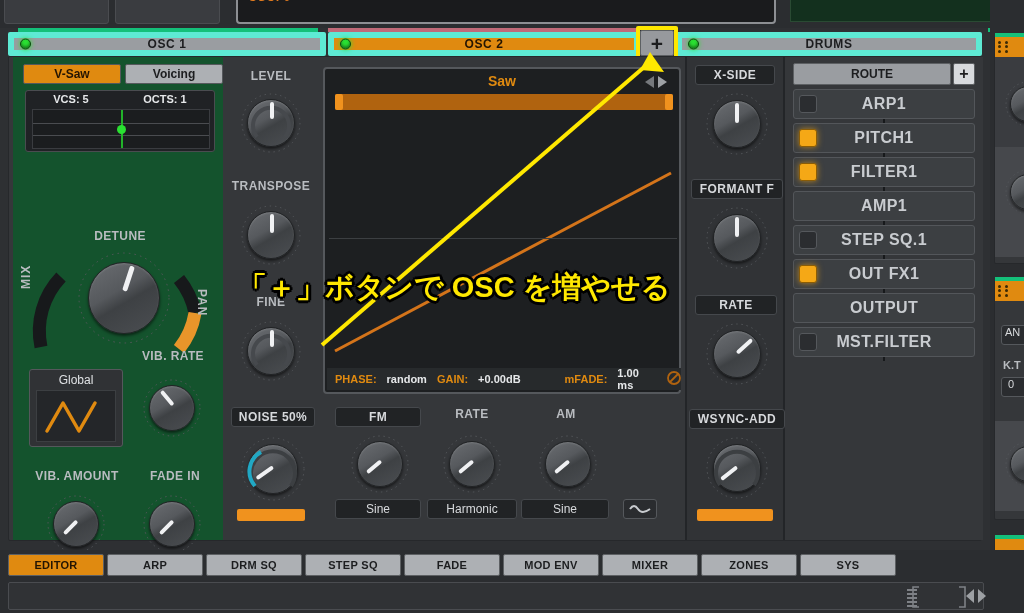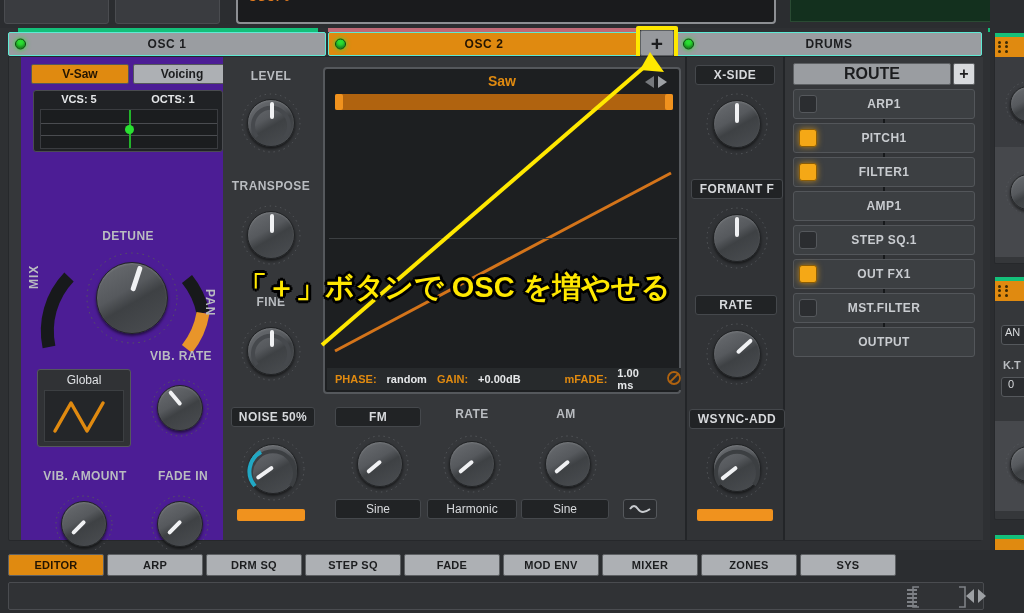--- a/index.html
+++ b/index.html
@@ -16,21 +16,21 @@
   .topstrip .tbox { position:absolute; top:-6px; height:30px; background:#3a3c40; border:1px solid #4a4c50; border-radius:3px; }
   .top-b1 { left:4px; width:105px; }
   .top-b2 { left:115px; width:105px; }
   .top-display { position:absolute; left:236px; top:-8px; width:540px; height:32px;
      background:#1a1b1d; border:2px solid #8d8f93; border-radius:4px; }
   .top-display span { color:#e07b20; font-size:12px; font-weight:bold; position:absolute; left:10px; top:-4px; letter-spacing:.5px;}
   .top-green { position:absolute; left:790px; top:-6px; width:230px; height:28px; background:#13301e; border:1px solid #2a4a33;}
 
   
   .tabrow { position:absolute; left:0; top:28px; width:1024px; height:28px; }
-  .modtab { position:absolute; top:4px; height:24px; border:1px solid #5eead4; border-radius:2px;
+  .modtab { position:absolute; top:4px; height:24px; border:6px solid #5eead4; border-radius:2px;
     display:flex; align-items:center; justify-content:center; }
   .modtab .ttl { font-size:12px; font-weight:bold; letter-spacing:.6px; }
   .modtab .led { position:absolute; left:6px; top:50%; transform:translateY(-50%);
      width:11px; height:11px; border-radius:50%; background:#2ae032;
      box-shadow:0 0 5px #2ae032, inset 0 -2px 3px rgba(0,0,0,.45); border:1px solid #0d4410;}
   .modtab.grey { background:#9a9da1; color:#1c1d1f; }
   .modtab.orange { background:#e08a10; color:#241502; }
   .tab-osc1 { left:8px; width:318px; }
   .tab-osc2 { left:328px; width:312px; }
   .tab-drums { left:676px; width:306px; }
@@ -45,21 +45,21 @@
      display:flex; align-items:center; justify-content:center;
      color:#1c1d1f; font-size:21px; font-weight:bold; line-height:1; }
   .plus-hl { position:absolute; left:636px; top:26px; width:42px; height:34px;
      border:4px solid #ffe800; border-radius:2px; }
 
   
   .body { position:absolute; left:8px; top:56px; width:974px; height:485px;
      background:#35373a; border:1px solid #26282b; border-radius:2px; }
 
   
-  .panel-left { position:absolute; left:12px; top:0px; width:212px; height:483px; background:#4c1d95;
+  .panel-left { position:absolute; left:4px; top:0px; width:212px; height:483px; background:#14532d;
       border-right:1px solid #d946ef; }
   .panel-mid { position:absolute; left:214px; top:0px; width:460px; height:483px; background:#35373a; }
   .panel-r1  { position:absolute; left:676px; top:0px; width:100px; height:483px; background:#313336;
       border-left:2px solid #232528; border-right:2px solid #232528;}
   .panel-r2  { position:absolute; left:778px; top:0px; width:196px; height:483px; background:#35373a; }
 
   
   .togglepair { position:absolute; left:10px; top:7px; display:flex; gap:4px; }
   .tg { width:98px; height:20px; border-radius:2px; font-size:12px; font-weight:bold;
      display:flex; align-items:center; justify-content:center; border:1px solid #55585c; }
@@ -115,29 +115,29 @@
   .wavepanel .plot { position:absolute; left:4px; top:46px; width:348px; height:246px; }
   .wavepanel .midline { position:absolute; left:0; top:50%; width:100%; height:1px; background:#3c3f42; }
   .wavepanel .infobar { position:absolute; left:2px; bottom:2px; width:354px; height:22px;
      background:#272a2c; display:flex; align-items:center; gap:10px; padding-left:8px; font-size:11px; font-weight:bold;justify-content:center;}
   .infobar .lbl { color:#e08a10; }
   .infobar .val { color:#e6e8ea; }
   .arrows { position:absolute; right:8px; top:5px; width:30px; height:16px; }
 
   
   .routehdr { position:absolute; left:6px; top:6px; width:158px; height:22px; background:#9a9da1;
-     color:#1c1d1f; font-size:16px; font-weight:bold; display:flex; align-items:center; justify-content:center;
+     color:#1c1d1f; font-size:12px; font-weight:bold; display:flex; align-items:center; justify-content:center;
      border:1px solid #5d6063; border-radius:2px; }
   .routeplus { position:absolute; left:166px; top:6px; width:22px; height:22px; background:#d8dadd;
      border:1px solid #5d6063; border-radius:2px; color:#1c1d1f; font-size:16px; font-weight:bold;
      display:flex; align-items:center; justify-content:center; }
   .routelist { position:absolute; left:6px; top:32px; width:182px; }
   .rrow { position:relative; height:30px; margin-bottom:4px; background:#3c3f42;
      border:1px solid #53565a; border-radius:3px; display:flex; align-items:center; justify-content:center; }
-  .rrow .rname { color:#c9ccd0; font-size:12px; font-weight:bold; letter-spacing:.4px; }
+  .rrow .rname { color:#c9ccd0; font-size:16px; font-weight:bold; letter-spacing:.4px; }
   .rrow .sw { position:absolute; left:5px; top:5px; width:18px; height:18px; border-radius:3px;
      background:#2b2d30; border:1px solid #55585c; }
   .rrow .sw.on { background:#f5a816; border:1px solid #8a5c06; box-shadow:0 0 6px rgba(245,168,22,.65); }
   .rlink { position:absolute; left:50%; width:2px; height:4px; background:#17191b; margin-left:-1px; }
 
   
   .ministrip { position:absolute; left:990px; top:0; width:34px; height:613px; background:#2b2d30; }
   .minimod { position:absolute; left:4px; width:32px; background:#35373a; border:1px solid #26282b; border-radius:2px;}
   .minihdr { height:20px; background:#e08a10; display:flex; align-items:center; padding-left:3px;}
   .dotsgrid { width:12px; height:12px; display:grid; grid-template-columns:repeat(2,1fr); grid-template-rows:repeat(3,1fr); gap:1px;}
@@ -479,26 +479,26 @@
           <span class="sw"></span>
           <span class="rname">STEP SQ.1</span>
           <span class="rlink" style="bottom:-5px;"></span>
         </div>
         <div class="rrow">
           <span class="sw on"></span>
           <span class="rname">OUT FX1</span>
           <span class="rlink" style="bottom:-5px;"></span>
         </div>
         <div class="rrow">
+          <span class="rname">OUTPUT</span>
+        </div>
+        <div class="rrow">
           <span class="sw"></span>
           <span class="rname">MST.FILTER</span>
           <span class="rlink" style="bottom:-5px;"></span>
-        </div>
-        <div class="rrow">
-          <span class="rname">OUTPUT</span>
         </div>
       </div>
     </div>
   </div>
 
   <div class="ministrip">
     <div class="minimod" style="top:36px; height:228px;">
       <div class="minibar"></div>
       <div class="minihdr">
         <span class="dotsgrid">

